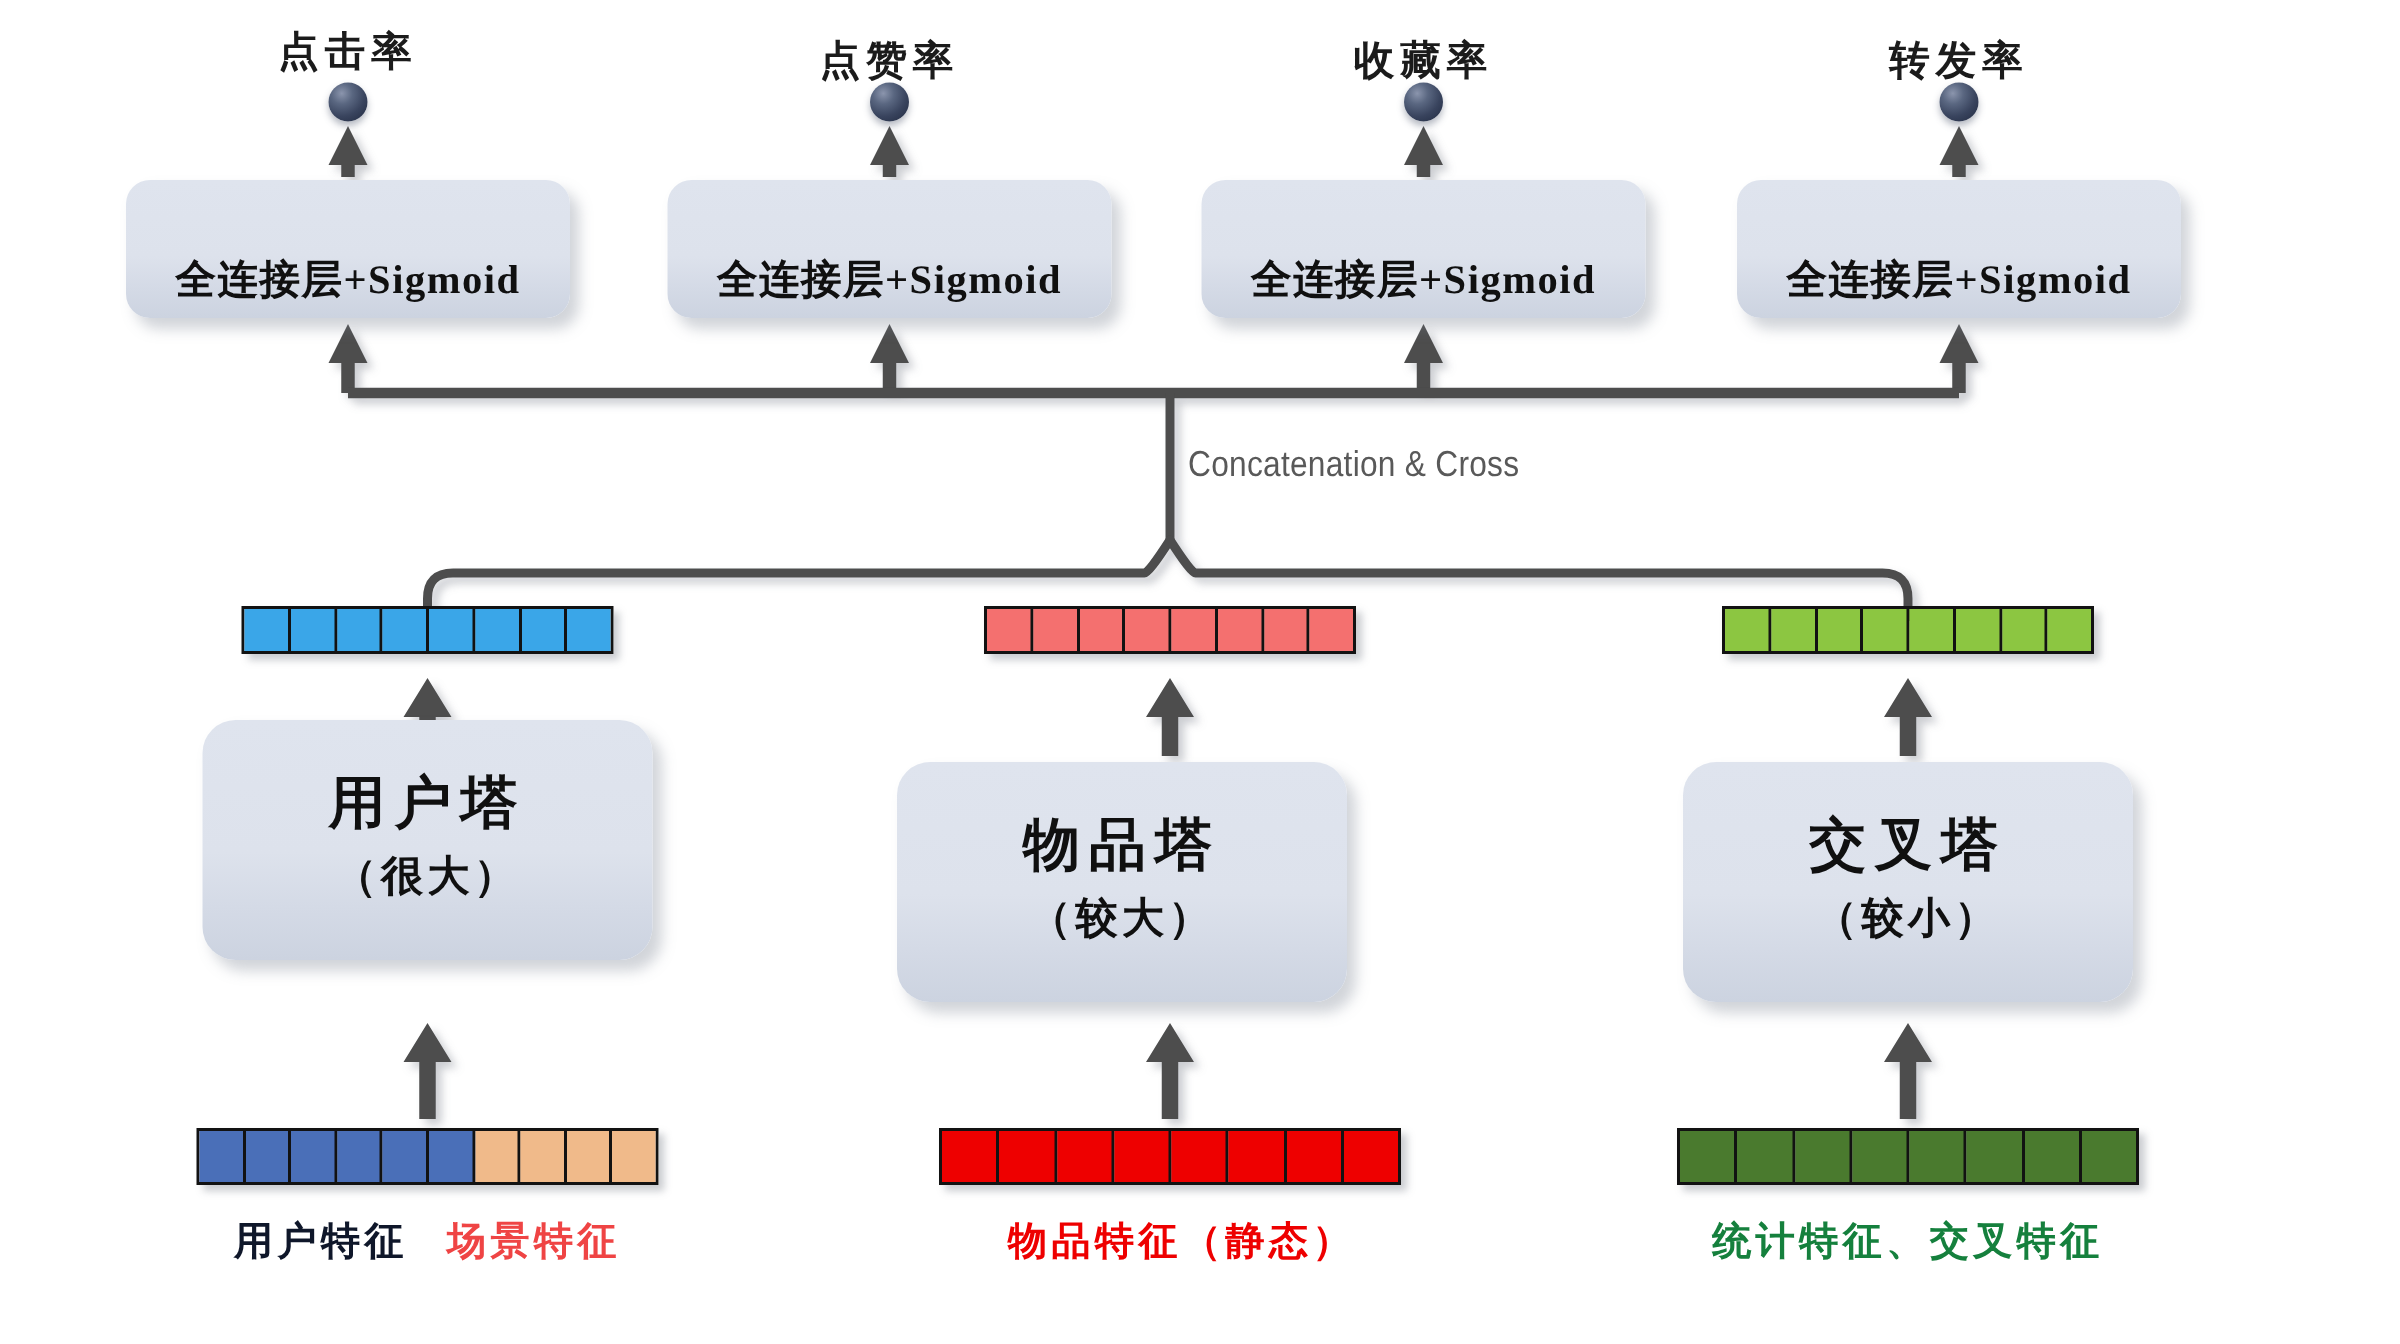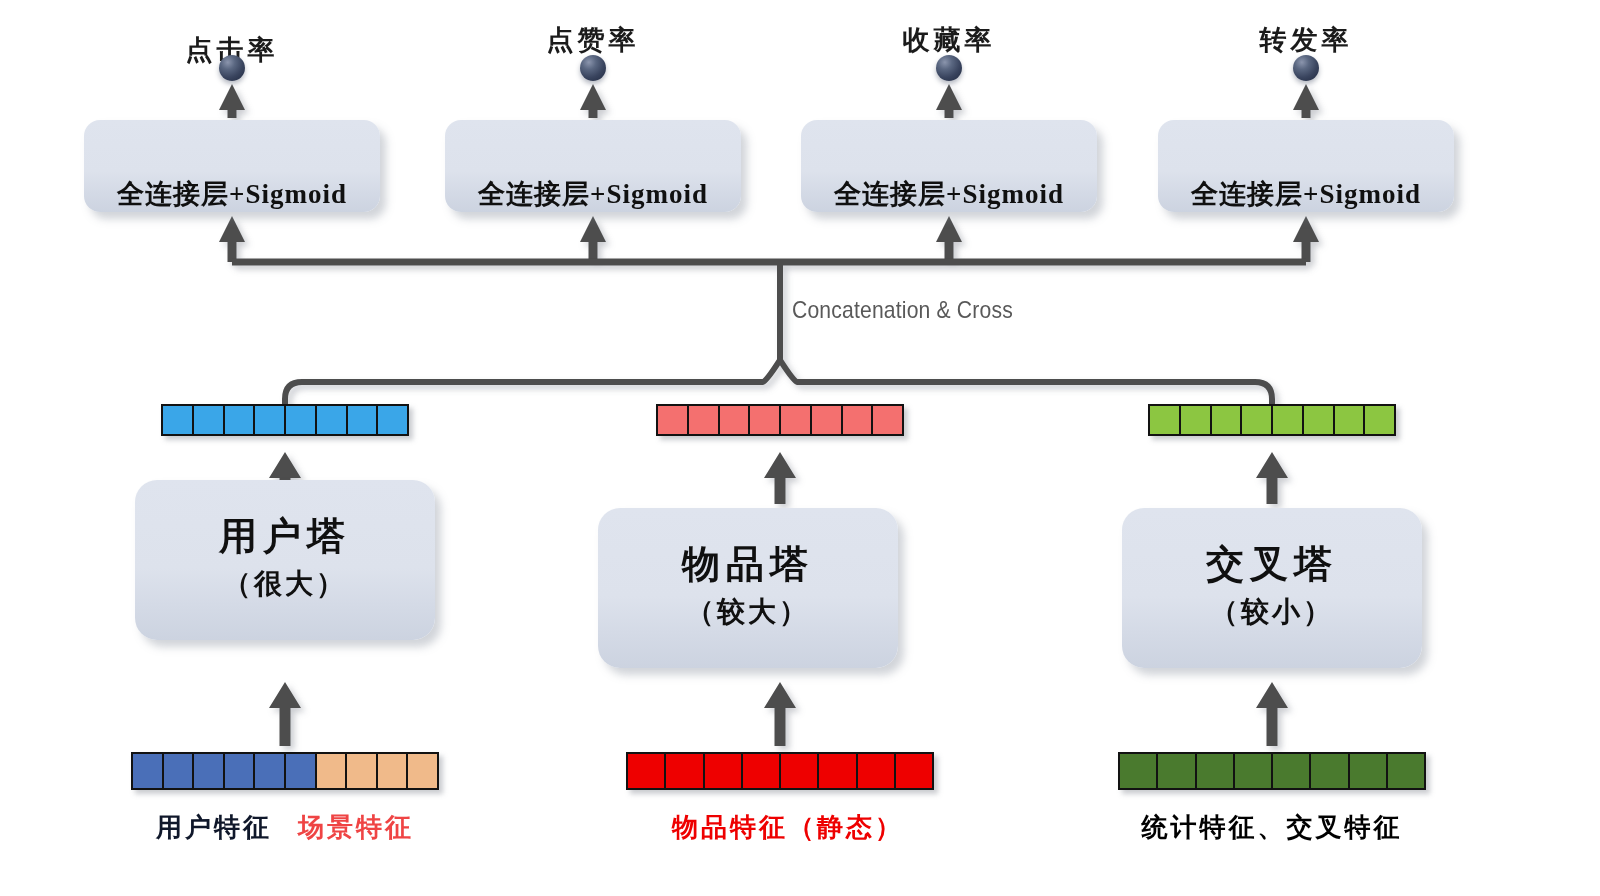--- a/index.html
+++ b/index.html
@@ -33,21 +33,21 @@
     border-radius:18px;
     background:linear-gradient(180deg,#dfe4ee 0%,#dde2ec 55%,#d4dae6 78%,#ccd3e0 100%);
     box-shadow:6px 7px 9px rgba(120,128,145,.34);
     display:flex;flex-direction:column;align-items:center;justify-content:center;
     color:#101010;
   }
   .fc-box{
     border-radius:16px;
     font-family:"Liberation Serif","DejaVu Serif",serif;
     font-size:27px;font-weight:700;letter-spacing:1px;
-    justify-content:flex-end;padding-top:40px;
+    justify-content:center;padding-top:40px;
   }
   .tower-box{border-radius:22px;}
   .tower-title{
     font-family:"Liberation Serif","DejaVu Serif",serif;
     font-size:38px;font-weight:700;letter-spacing:6px;line-height:1.05;
   }
   .tower-sub{
     font-family:"Liberation Serif","DejaVu Serif",serif;
     font-size:28px;font-weight:700;letter-spacing:3px;margin-top:8px;
   }
@@ -196,21 +196,21 @@
     L 1256 708
     L 1266.5 708
     L 1266.5 746
     L 1277.5 746
     L 1277.5 708
     L 1288 708 Z" fill="#4d4d4d"></path>
       </g>
   </svg>
 
   <div id="nodes">
-      <div class="out-label" style="left:232px;top:32px;">点击率</div>
+      <div class="out-label" style="left:232px;top:16px;">点击率</div>
       <div class="sphere" style="left:232px;top:68px;"></div>
       <div class="box fc-box" style="left:84px;top:120px;width:296px;height:92px;">
       <span>全连接层+Sigmoid</span>
     </div>
       <div class="out-label" style="left:593px;top:22px;">点赞率</div>
       <div class="sphere" style="left:593px;top:68px;"></div>
       <div class="box fc-box" style="left:445px;top:120px;width:296px;height:92px;">
       <span>全连接层+Sigmoid</span>
     </div>
       <div class="out-label" style="left:949px;top:22px;">收藏率</div>
@@ -295,18 +295,18 @@
       <div class="bar" style="left:1118px;top:752px;width:308px;height:38px;">
       <div class="cell" style="background:#4a7a2e;"></div>
         <div class="cell" style="background:#4a7a2e;"></div>
         <div class="cell" style="background:#4a7a2e;"></div>
         <div class="cell" style="background:#4a7a2e;"></div>
         <div class="cell" style="background:#4a7a2e;"></div>
         <div class="cell" style="background:#4a7a2e;"></div>
         <div class="cell" style="background:#4a7a2e;"></div>
         <div class="cell" style="background:#4a7a2e;"></div>
       </div>
-      <div class="cap " style="left:1272px;top:810px;"><span style="color:#000000;">统计特征、交叉特征</span></div>
+      <div class="cap " style="left:1272px;top:810px;"><span style="color:#15803d;">统计特征、交叉特征</span></div>
     </div>
 
   <div id="concat-text" style="left: 792px; top: 296px;">Concatenation &amp; Cross</div>
 
 </div>
 
 </body></html>

